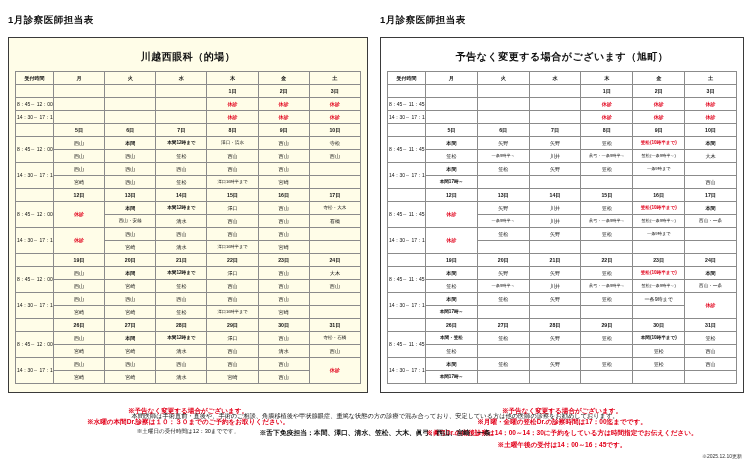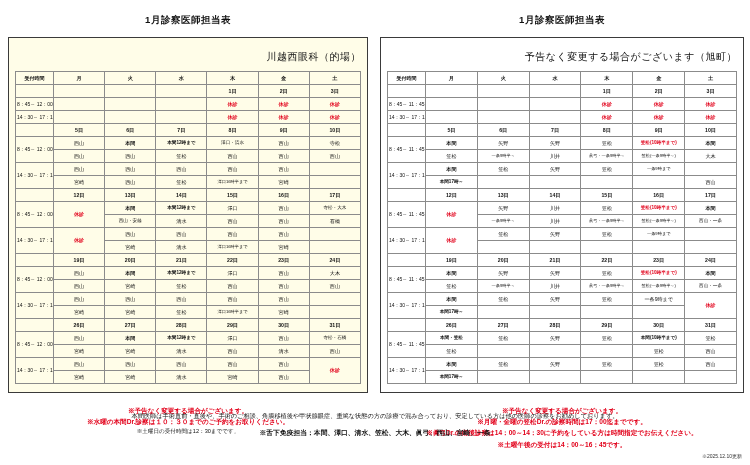--- a/index.html
+++ b/index.html
@@ -10,39 +10,38 @@
     color:#111;
     position:relative;
     overflow:hidden;
   }
   .page{position:absolute;inset:0;}
   .col{position:absolute;top:0;}
   .colL{left:8px;width:360px;}
   .colR{left:380px;width:364px;}
 
   .doc-title{
-    text-align:center;
     font-size:9.5px;
     font-weight:bold;
     letter-spacing:0.5px;
     margin-top:14px;
     margin-bottom:10px;
   }
 
   .panel{
     border:1px solid #3a3a3a;
     background:#fffde8;
     padding:6px 6px 8px 6px;
   }
   .panel.right{background:#ffffff;}
 
   .panel-title{
-    text-align:right;
+    text-align:center;
     font-size:10px;
-    font-weight:normal;
+    font-weight:bold;
     padding:6px 0 7px 0;
     letter-spacing:0.5px;
   }
 
   table.sched{
     border-collapse:collapse;
     width:100%;
     table-layout:fixed;
     font-size:5.1px;
     line-height:1.25;

